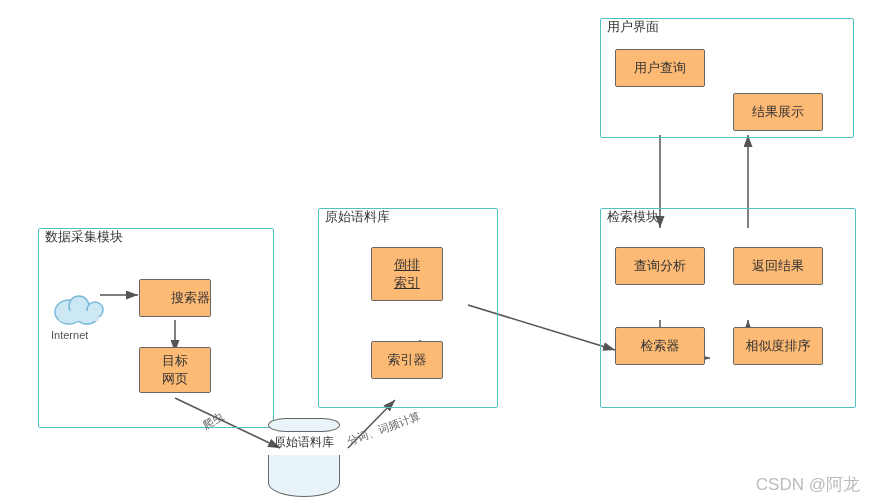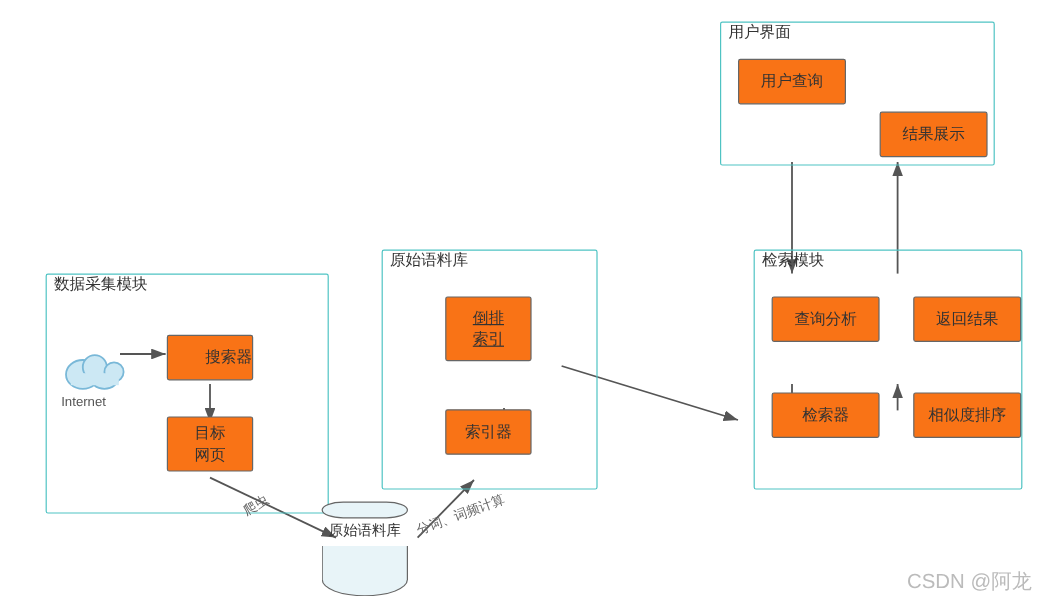--- a/index.html
+++ b/index.html
@@ -31,21 +31,21 @@
     .module-label {
       position: absolute;
       font-size: 13px;
       color: #333;
     }
 
     
     .comp-box {
       position: absolute;
       border: 1.5px solid #666;
-      background: #f97316;
+      background: #fdba74;
       text-align: center;
       display: flex;
       align-items: center;
       justify-content: center;
       font-size: 13px;
       color: #333;
       border-radius: 2px;
     }
 
     
@@ -172,41 +172,41 @@
     <div class="comp-box" style="left:52px; top:38px; width:72px; height:54px; white-space:pre-line; line-height:1.4;text-decoration:underline;">
       <span style="white-space:pre-line; text-align:center;">倒排
 索引</span>
     </div>
 
     <div class="comp-box" style="left:52px; top:132px; width:72px; height:38px;">
       <span>索引器</span>
     </div>
   </div>
 
-  <div class="module-box" style="left:628px; top:208px; width:224px; height:200px;">
+  <div class="module-box" style="left:600px; top:208px; width:256px; height:200px;">
     <div class="module-label" style="top:-1px; left:6px;">检索模块</div>
 
     <div class="comp-box" style="left:14px; top:38px; width:90px; height:38px;">
       <span>查询分析</span>
     </div>
 
     <div class="comp-box" style="left:132px; top:38px; width:90px; height:38px;">
       <span>返回结果</span>
     </div>
 
     <div class="comp-box" style="left:14px; top:118px; width:90px; height:38px;">
       <span>检索器</span>
     </div>
 
     <div class="comp-box" style="left:132px; top:118px; width:90px; height:38px;">
       <span>相似度排序</span>
     </div>
   </div>
 
-  <div class="module-box" style="left:600px; top:18px; width:229px; height:120px;">
+  <div class="module-box" style="left:600px; top:18px; width:254px; height:120px;">
     <div class="module-label" style="top:-1px; left:6px;">用户界面</div>
 
     <div class="comp-box" style="left:14px; top:30px; width:90px; height:38px;">
       <span>用户查询</span>
     </div>
 
     <div class="comp-box" style="left:132px; top:30px; width:90px; height:38px;margin-top:44px;">
       <span>结果展示</span>
     </div>
   </div>

